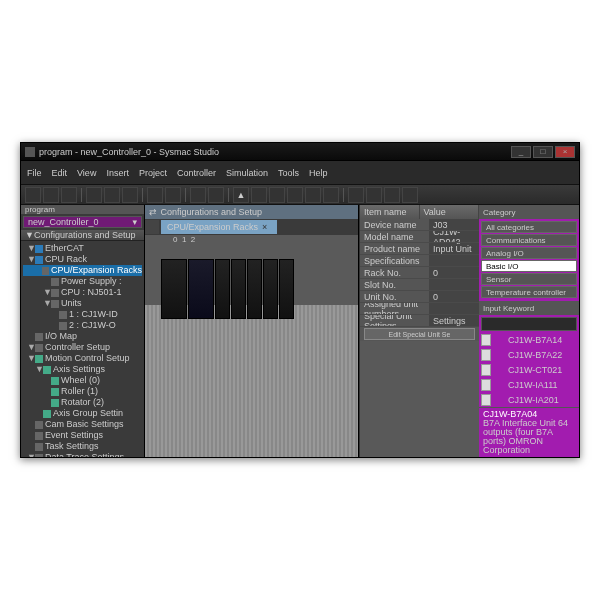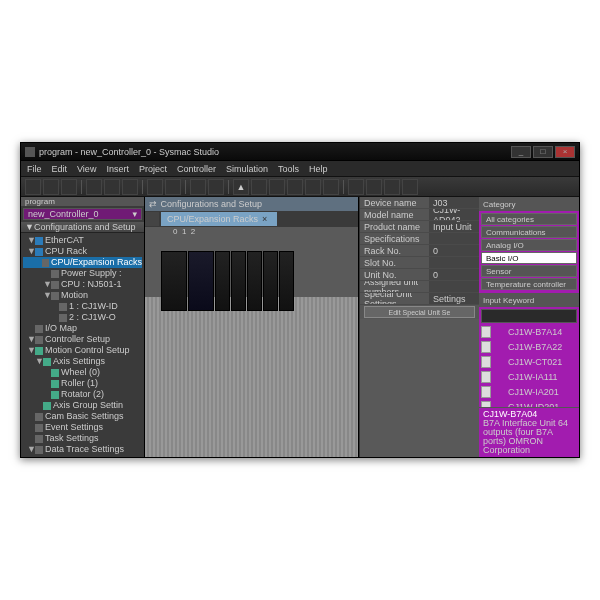--- a/index.html
+++ b/index.html
@@ -3,21 +3,21 @@
 <meta charset="utf-8">
 <style>
 *{margin:0;padding:0;box-sizing:border-box;font-family:"Segoe UI",Tahoma,sans-serif;font-size:9px;color:#ccc}
 body{background:#fff;width:600px;height:600px;display:flex;align-items:center;justify-content:center}
 .window{width:560px;height:316px;background:#2a2a2a;border:1px solid #000;display:flex;flex-direction:column;box-shadow:0 2px 8px rgba(0,0,0,.5)}
 .titlebar{height:18px;background:linear-gradient(#1a1a1a,#0a0a0a);display:flex;align-items:center;padding:0 4px;border-bottom:1px solid #000}
 .titlebar .icon{width:10px;height:10px;background:#555;margin-right:4px}
 .win-buttons{margin-left:auto;display:flex;gap:2px}
 .win-btn{width:20px;height:12px;background:#333;border:1px solid #555;display:flex;align-items:center;justify-content:center;font-size:8px;color:#aaa}
 .win-btn.close{background:#a33}
-.menubar{height:16px;background:#2a2a2a;display:flex;align-items:center;padding:0 6px;gap:10px;border-bottom:1px solid #111}
+.menubar{height:24px;background:#2a2a2a;display:flex;align-items:center;padding:0 6px;gap:10px;border-bottom:1px solid #111}
 .menubar span{color:#ccc;font-size:9px}
 .toolbar{height:20px;background:linear-gradient(#3a3a3a,#2a2a2a);display:flex;align-items:center;padding:0 4px;gap:2px;border-bottom:1px solid #111}
 .tool-btn{width:16px;height:16px;background:#333;border:1px solid #444;display:flex;align-items:center;justify-content:center}
 .tool-sep{width:1px;height:14px;background:#555;margin:0 2px}
 .content{flex:1;display:flex;overflow:hidden}
 .left-panel{width:124px;background:#3a3a3a;border-right:1px solid #000;display:flex;flex-direction:column}
 .panel-tab{height:14px;background:#555;padding:0 4px;display:flex;align-items:center;font-size:8px}
 .dropdown{height:16px;background:#701a75;border:1px solid #555;margin:2px;display:flex;align-items:center;padding:0 4px;font-size:8px}
 .section-head{height:14px;background:linear-gradient(#555,#444);padding:0 4px;display:flex;align-items:center;font-size:8px;border-bottom:1px solid #222}
 .tree{padding:2px 2px;font-size:8px;line-height:11px}
@@ -144,21 +144,21 @@
             <span>Power Supply :</span>
           </div>
           <div class="tree-item " style="--depth: 20px;">
             <span class="exp">▼</span>
             <span class="ico"></span>
             <span>CPU : NJ501-1</span>
           </div>
           <div class="tree-item " style="--depth: 20px;">
             <span class="exp">▼</span>
             <span class="ico"></span>
-            <span>Motion</span>
+            <span>Units</span>
           </div>
           <div class="tree-item " style="--depth: 28px;">
             <span class="exp"></span>
             <span class="ico"></span>
             <span>1 : CJ1W-ID</span>
           </div>
           <div class="tree-item " style="--depth: 28px;">
             <span class="exp"></span>
             <span class="ico"></span>
             <span>2 : CJ1W-O</span>
@@ -251,20 +251,24 @@
         <div class="rack-slot"></div>
         <div class="rack-slot"></div>
         <div class="rack-slot"></div>
         <div class="rack-slot"></div>
         <div class="rack-slot"></div>
       </div>
       <div class="striped"></div>
     </div>
 
     <div class="props">
+      <div class="props-head">
+        <div>Item name</div>
+          <div>Value</div>
+      </div>
       <div id="props-rows">
           <div class="props-row">
             <div class="k">Device name</div>
             <div class="v">J03</div>
           </div>
           <div class="props-row">
             <div class="k">Model name</div>
             <div class="v">CJ1W-AD042</div>
           </div>
           <div class="props-row">

